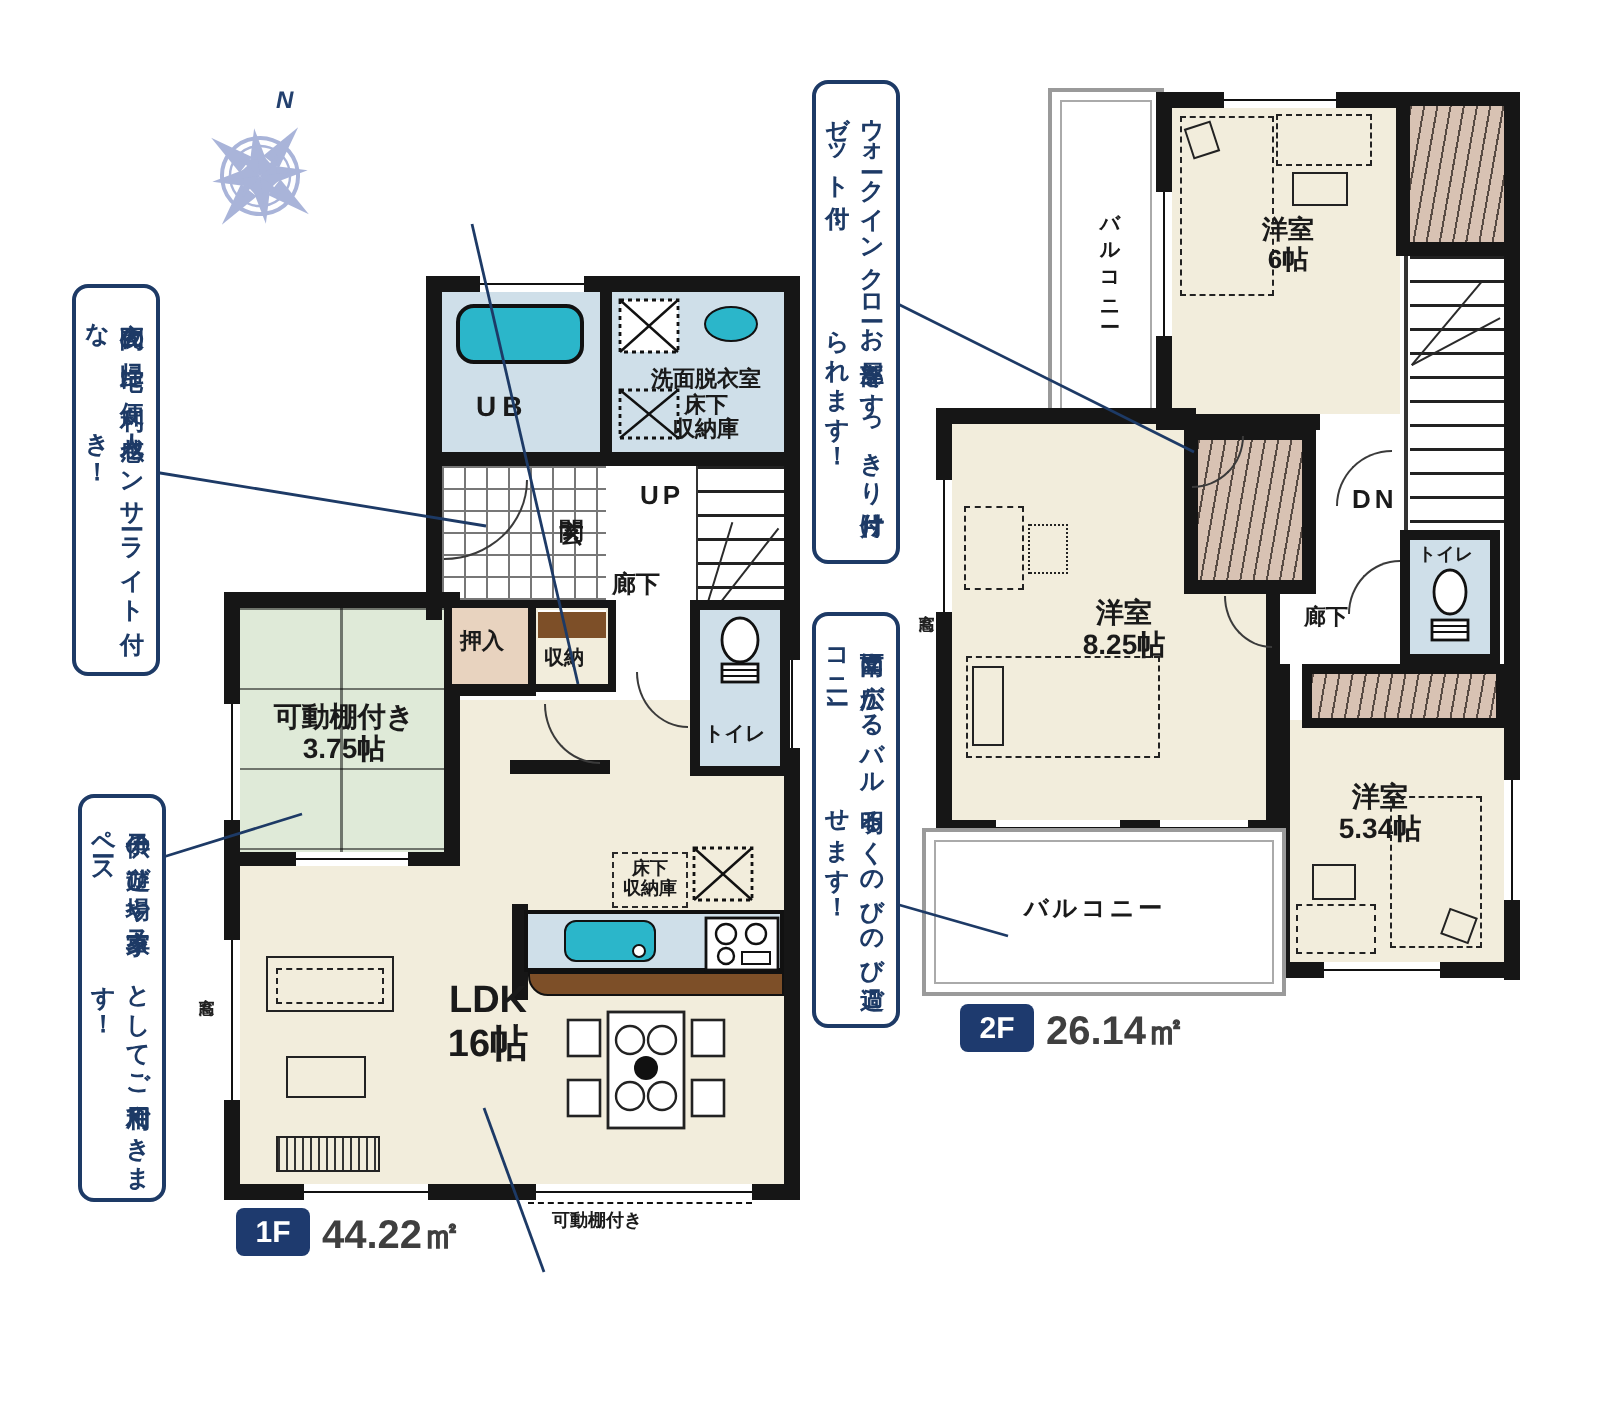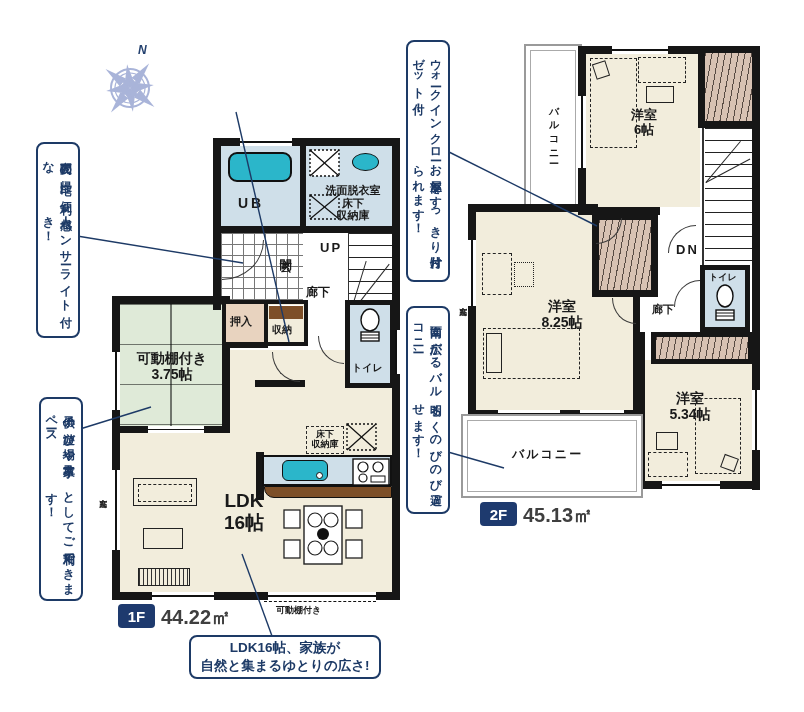--- a/index.html
+++ b/index.html
@@ -86,24 +86,20 @@
   <div class="callout vert" style="left:406px;top:40px;width:44px;height:242px;font-size:12px;letter-spacing:1px">
     <span>ウォークインクローゼット付！</span>
     <span>お部屋をすっきり片付けられます！</span>
   </div>
 
   <div class="callout vert" style="left:406px;top:306px;width:44px;height:208px;font-size:12px;letter-spacing:1px">
     <span>南面に広がるバルコニー、</span>
     <span>明るくのびのび過ごせます！</span>
   </div>
 
-  <div class="callout horiz" style="left:189px;top:635px;width:192px;height:44px;flex-direction:column;font-size:13.5px;line-height:1.3">
-    <span>LDK16帖、家族が</span>
-    <span>自然と集まるゆとりの広さ!</span>
-  </div>
 
   <div>
 
     <div class="fill" style="left:220px;top:145px;width:82px;height:81px;background:#cfdfe9"></div>
     <div class="fill" style="left:306px;top:145px;width:87px;height:81px;background:#cfdfe9"></div>
     <div class="tile" style="left:221px;top:233px;width:82px;height:76px"></div>
     <div class="tatami" style="left:120px;top:304px;width:102px;height:122px"></div>
     <div class="fill" style="left:226px;top:350px;width:166px;height:242px;background:#f2eddc"></div>
     <div class="fill" style="left:120px;top:426px;width:110px;height:166px;background:#f2eddc"></div>
 
@@ -330,16 +326,16 @@
     <div class="fill" style="left:722px;top:456px;width:15px;height:14px;border:1.2px solid #222;transform:rotate(20deg)"></div>
     <div class="fill" style="left:648px;top:452px;width:40px;height:25px;border:1.5px dashed #222"></div>
     <div class="fill" style="left:656px;top:432px;width:22px;height:18px;border:1.3px solid #222"></div>
 
     <div class="fill" style="left:461px;top:414px;width:182px;height:84px;border:2px solid #9a9a9a;background:#fff">
       <div style="position:absolute;left:4px;top:4px;right:4px;bottom:4px;border:1px solid #aaa"></div>
     </div>
     <div class="lbl" style="left:512px;top:448px;font-size:12px;letter-spacing:2px">バルコニー</div>
 
     <div class="badge" style="left:480px;top:502px;width:37px;height:24px">2F</div>
-    <div class="area" style="left:523px;top:502px">45.13㎡</div>
+    <div class="area" style="left:523px;top:502px">26.14㎡</div>
   </div>
 
 </div>
 
 </body></html>

